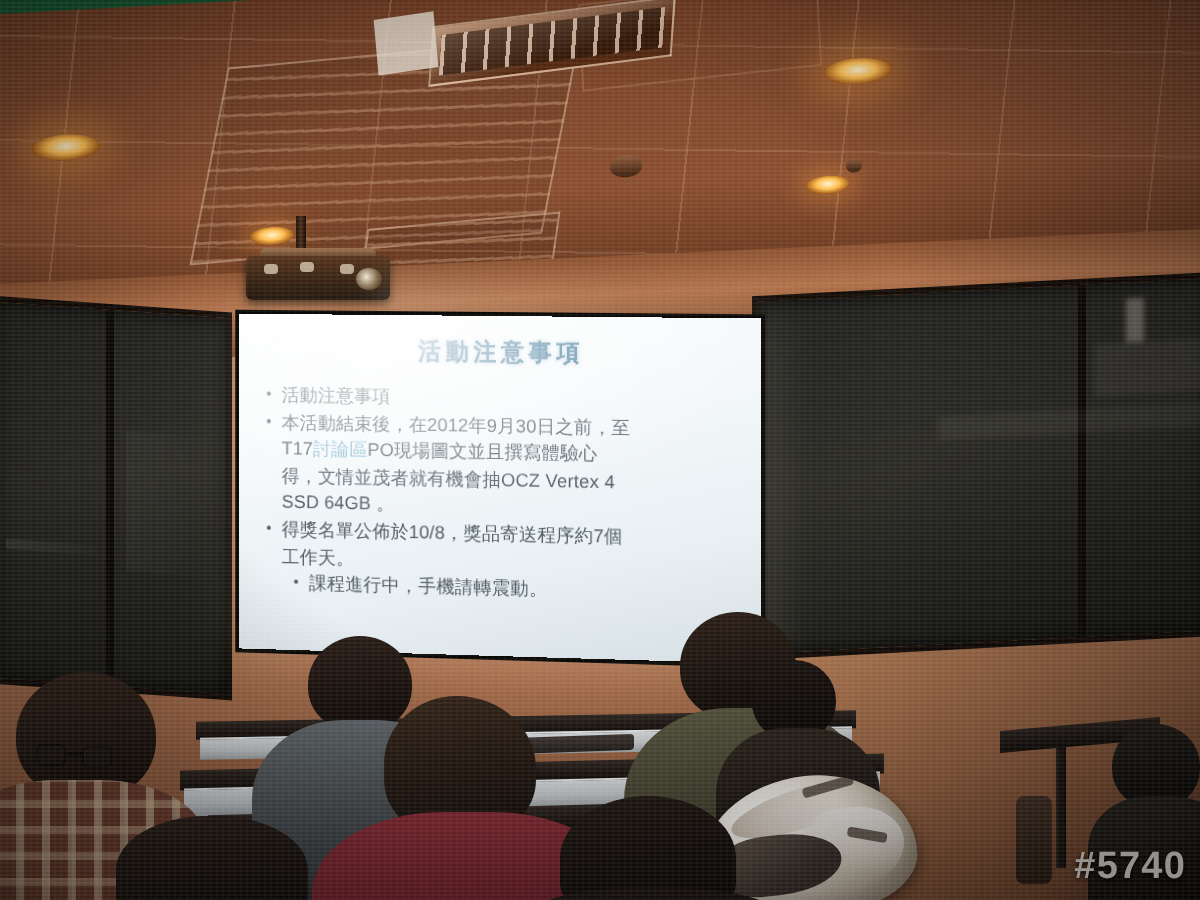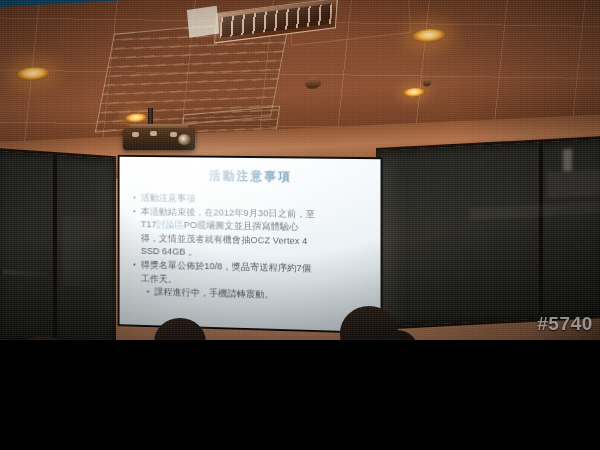--- a/index.html
+++ b/index.html
@@ -1,21 +1,21 @@
 <!DOCTYPE html>
 <html><head>
 <meta charset="utf-8">
 <title>Classroom Projection Photo</title>
 <style>
   html,body{margin:0;padding:0;background:#000;}
   *{box-sizing:border-box;}
   #stage{
-    position:relative;width:600px;height:340px;overflow:hidden;
+    position:relative;width:600px;height:450px;overflow:hidden;
     font-family:"Liberation Sans", sans-serif;
-    background:#0c4a6e;
+    background:#14532d;
   }
 
   
   .ceiling{
     position:absolute;left:-40px;top:-10px;width:690px;height:165px;
     background:
       linear-gradient(180deg,#6d3a20 0%,#7d462a 30%,#8a4e2f 62%,#5d3018 100%);
     transform:skewY(-3.2deg);
   }
   .tilegrid{

